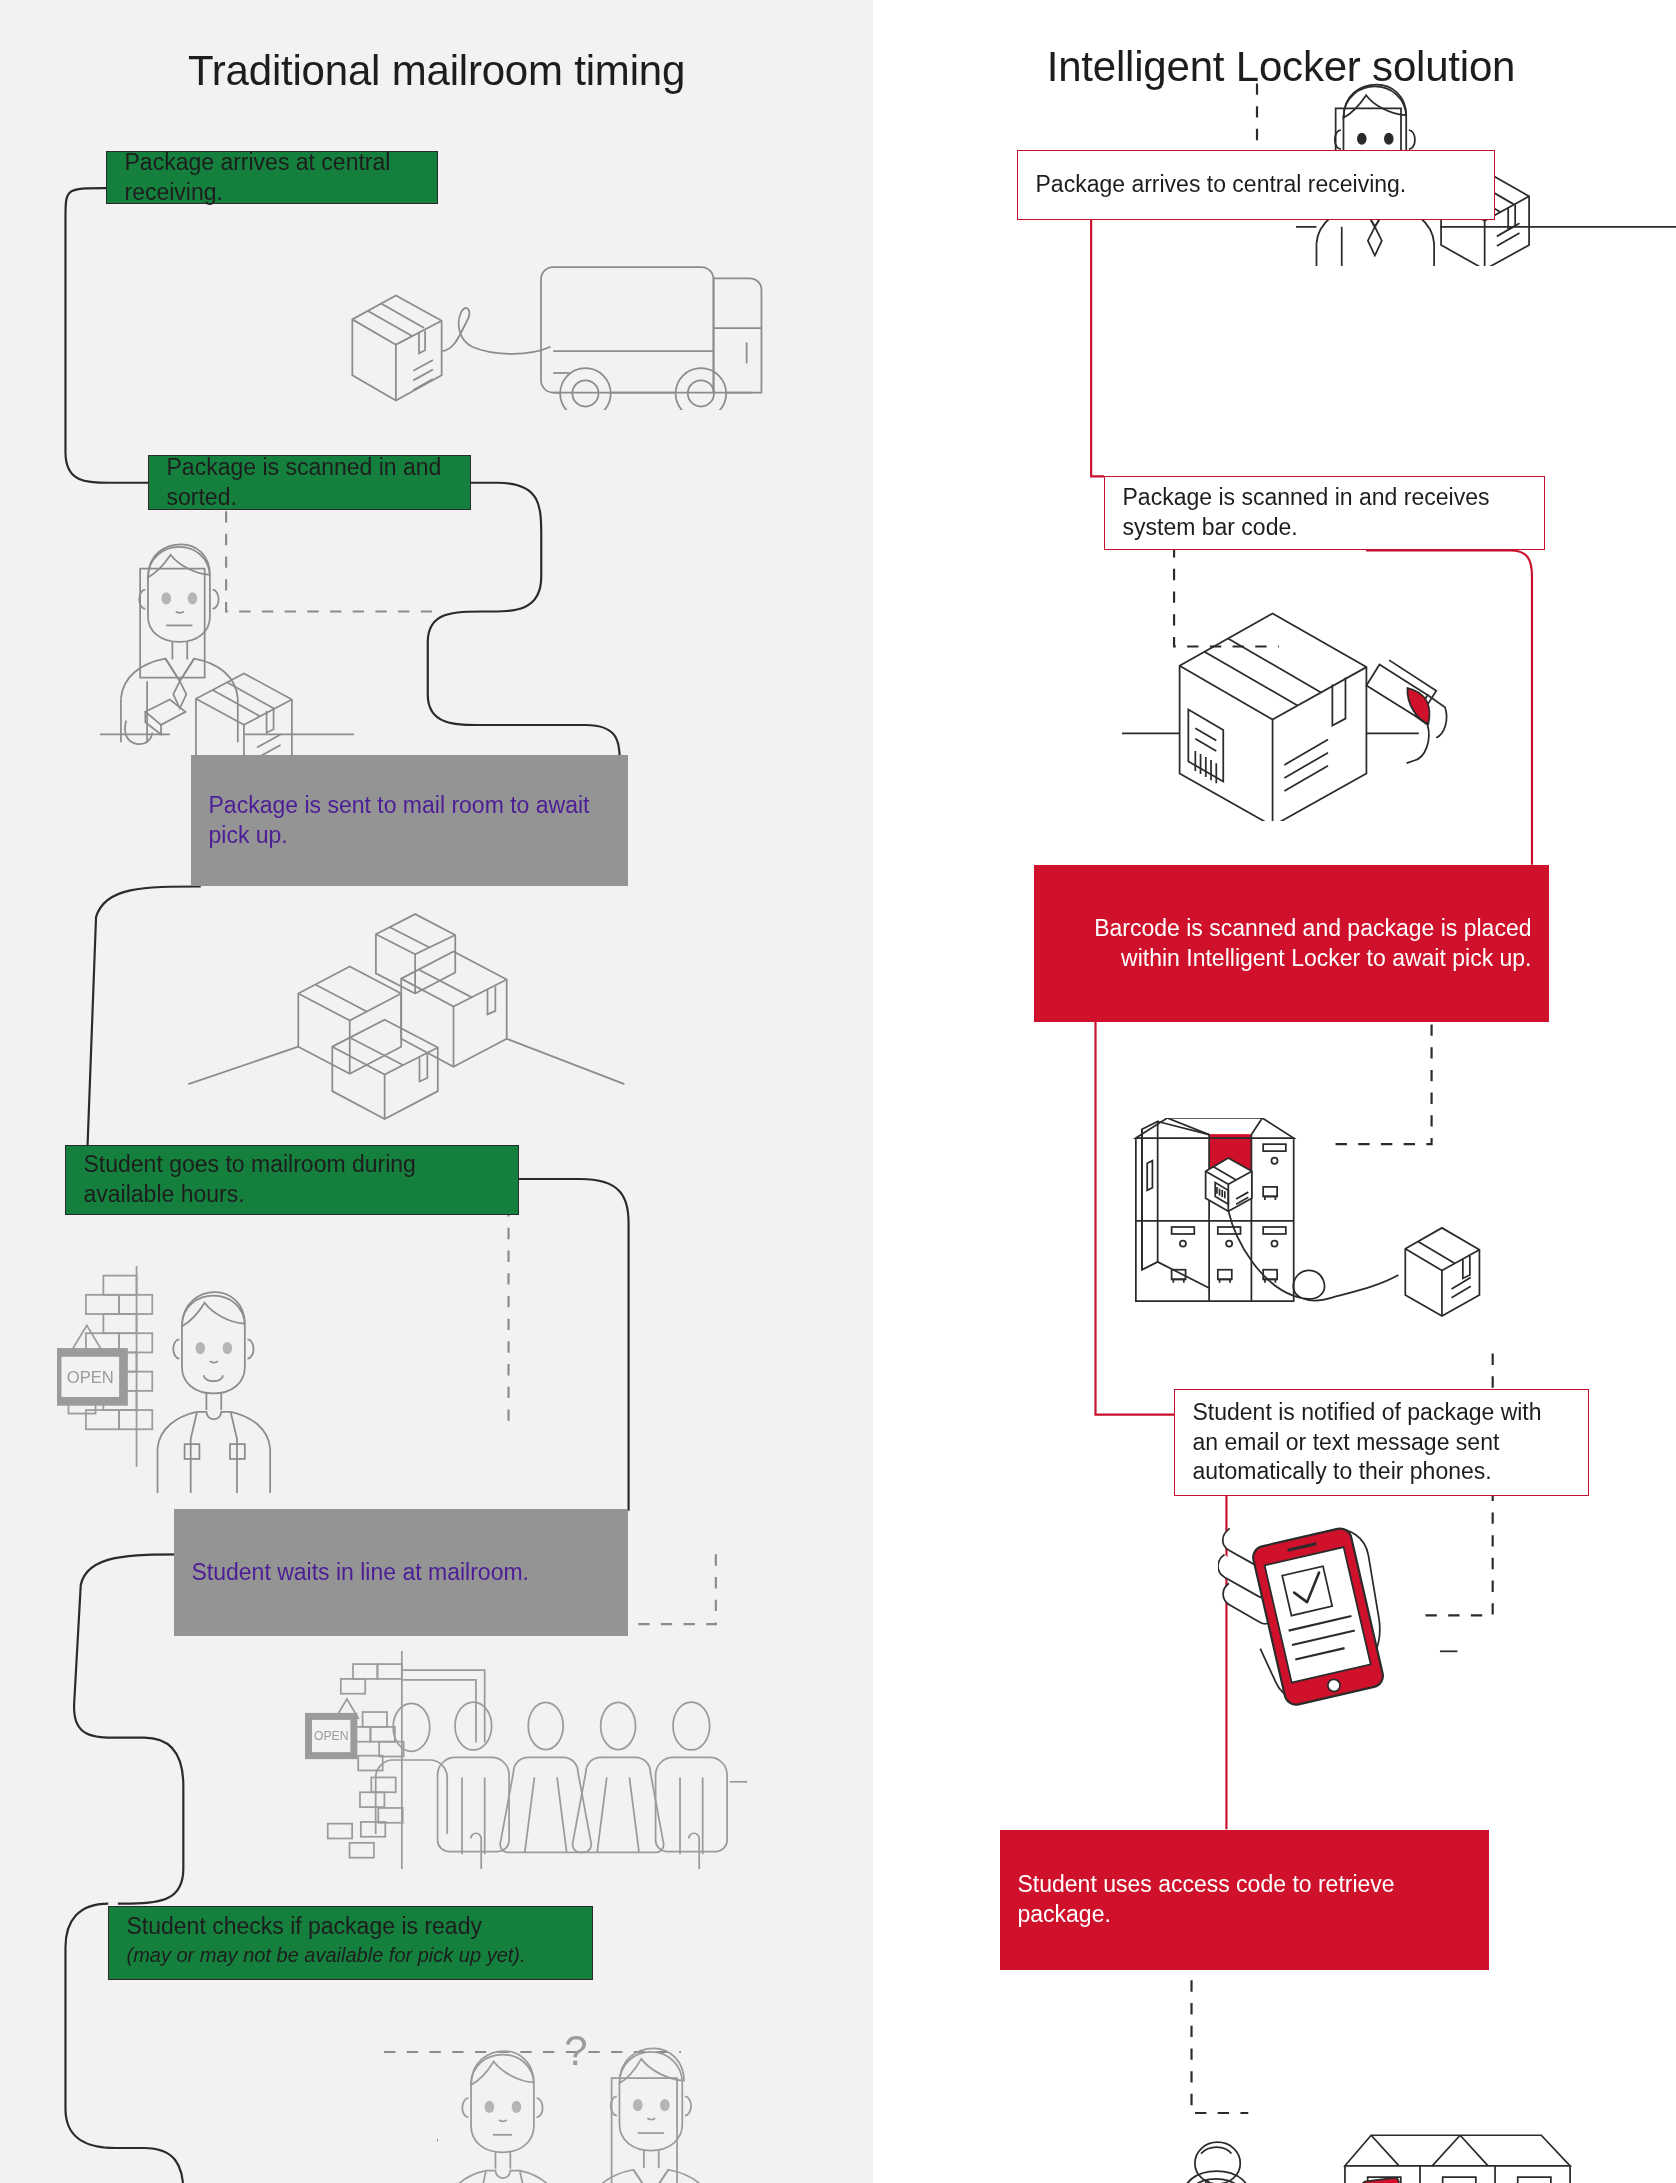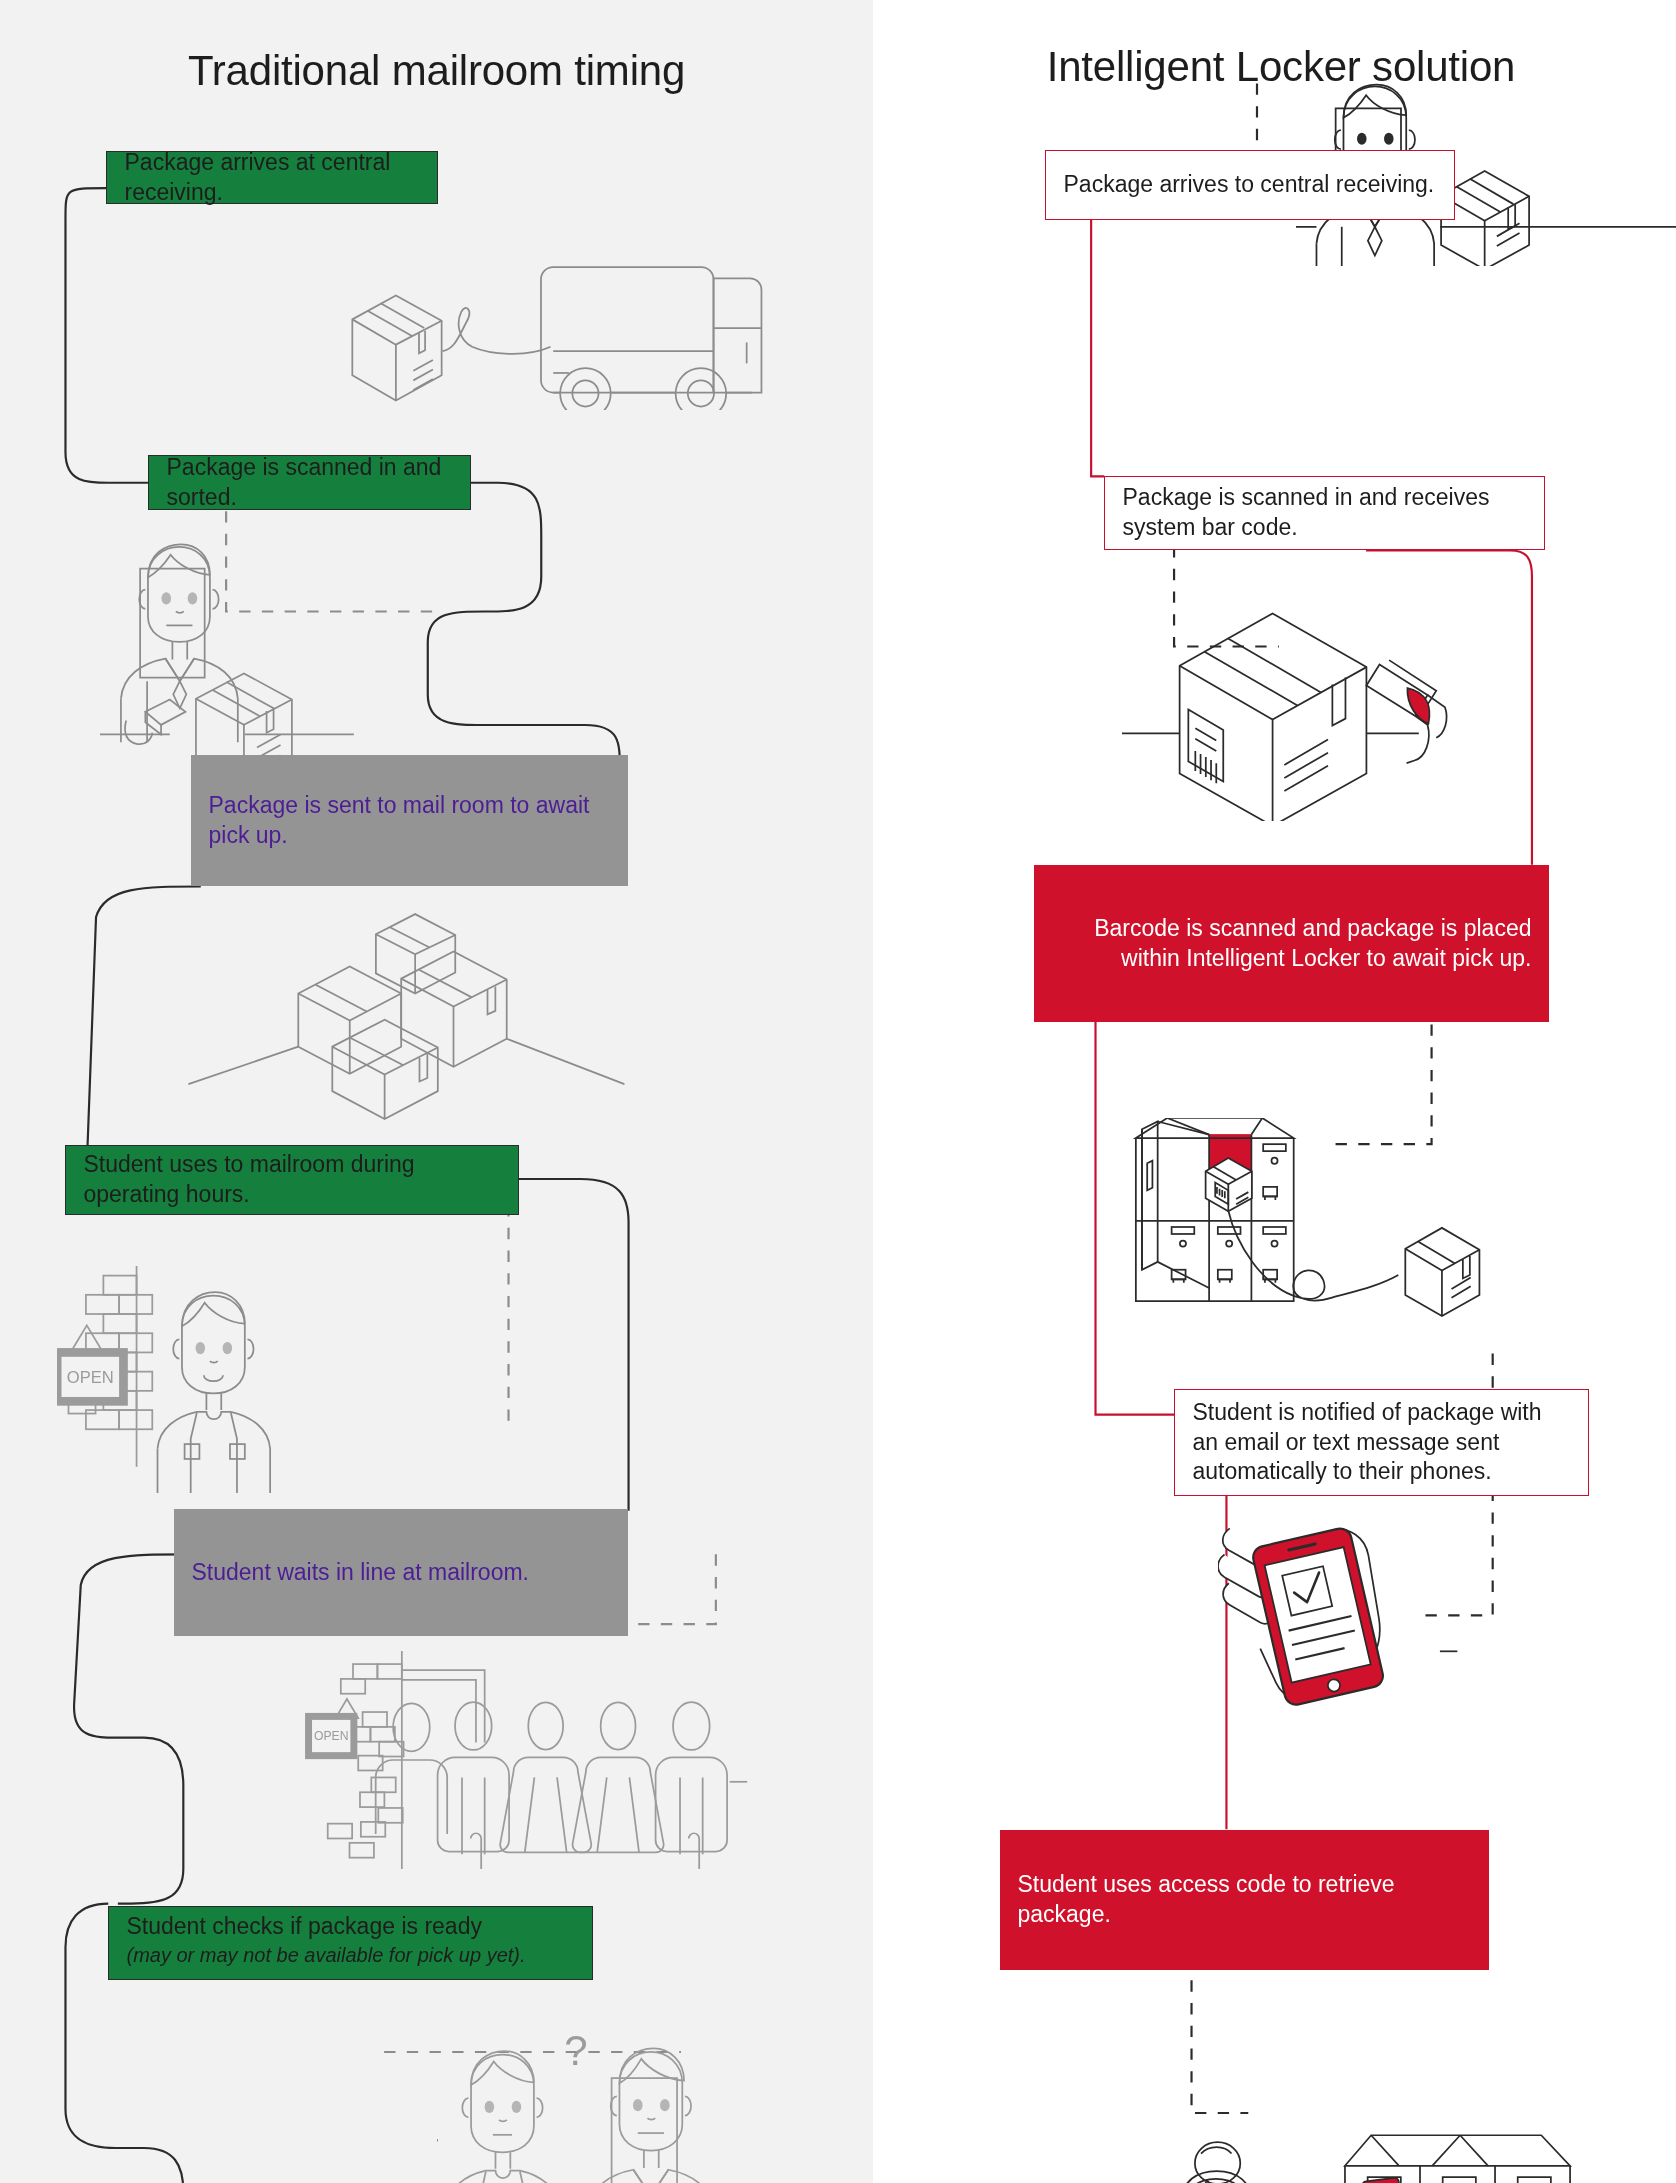--- a/index.html
+++ b/index.html
@@ -351,21 +351,21 @@
 
   <div class="box outline-dark" style="left:148px; top:455px; width:323px; height:55px;">
     <span class="txt">Package is scanned in and sorted.</span>
   </div>
 
   <div class="box fill-gray" style="left:191px; top:755px; width:437px; height:131px;">
     <span class="txt">Package is sent to mail room to await pick up.</span>
   </div>
 
   <div class="box outline-dark" style="left:65px; top:1145px; width:454px; height:70px;">
-    <span class="txt">Student uses to mailroom during operating hours.</span>
+    <span class="txt">Student goes to mailroom during available hours.</span>
   </div>
 
   <div class="box fill-gray" style="left:174px; top:1509px; width:454px; height:127px;">
     <span class="txt">Student waits in line at mailroom.</span>
   </div>
 
   <div class="box outline-dark" style="left:108px; top:1906px; width:485px; height:74px; align-items:flex-end; padding-top:9.6px;">
     <span class="txt">
       <span>Student checks if package is ready</span>
       <span class="sub">(may or may not be available for pick up yet).</span>
@@ -620,21 +620,21 @@
         <path d="M160,724 L160,800"></path>
         <path d="M96,644 L196,704"></path>
         <path d="M212,692 L212,744 L230,734 L230,682"></path>
         <path d="M82,720 L128,748 L128,800 L82,776 Z"></path>
         <path d="M92,752 h28 M92,762 v30 M102,768 v30 M112,774 v26"></path>
         <path d="M188,784 L236,756 M188,800 L236,778"></path>
       </g>
     </svg>
   </div>
 
-  <div class="box outline-red" style="left:131px; top:150px; width:410px; height:70px;margin-left:28px;">
+  <div class="box outline-red" style="left:131px; top:150px; width:478px; height:70px;">
     <span class="txt">Package arrives to central receiving.</span>
   </div>
 
   <div class="box outline-red" style="left:218px; top:476px; width:441px; height:74px;">
     <span class="txt">Package is scanned in and receives system bar code.</span>
   </div>
 
   <div class="box fill-red" style="left:148px; top:865px; width:515px; height:157px;text-align:right;">
     <span class="txt">Barcode is scanned and package is placed within Intelligent Locker to await pick up.</span>
   </div>

